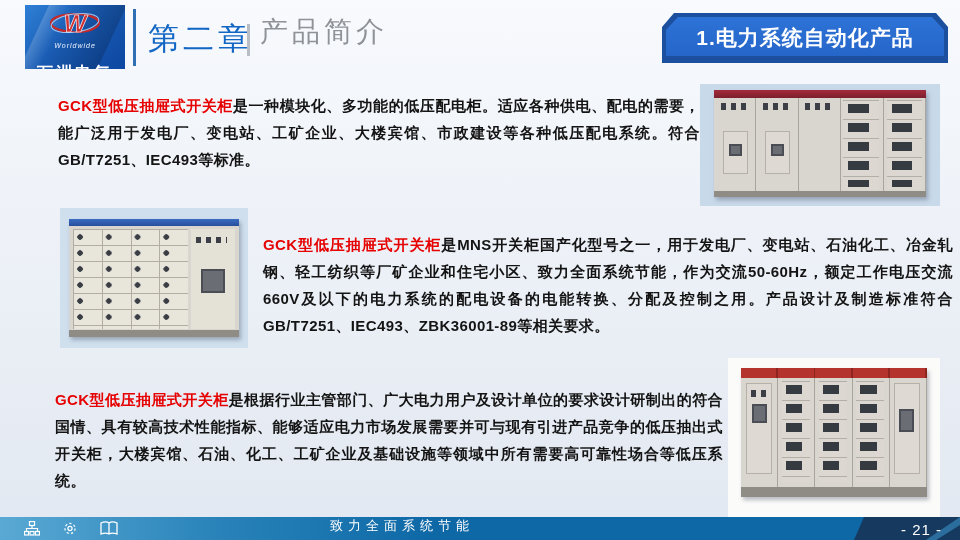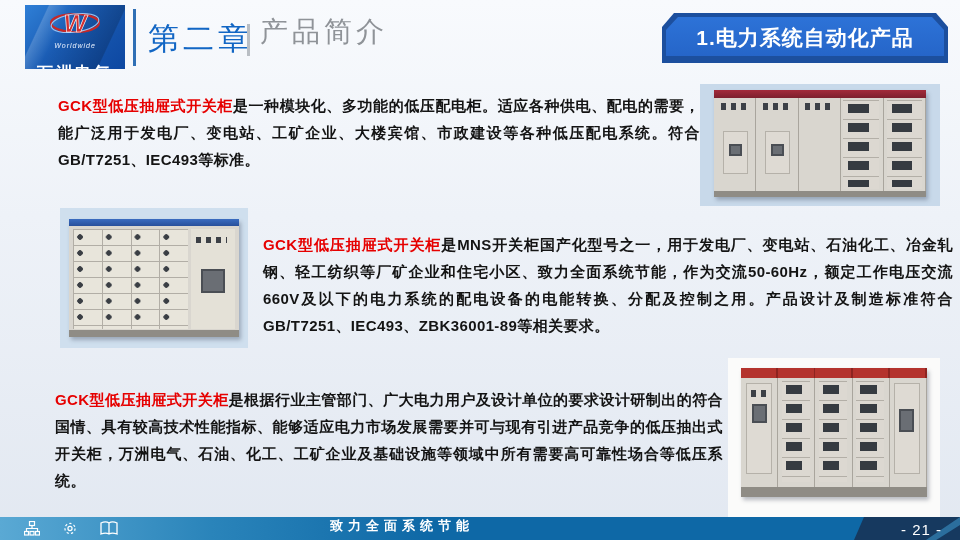--- a/index.html
+++ b/index.html
@@ -99,22 +99,22 @@
   .grid-units::before { content:""; position:absolute; inset:0;
     background-image:radial-gradient(circle at 7px 8px,#3a3e44 2.5px,transparent 3px);
     background-size:25% 16px; }
 
   
   .footer { position:absolute; left:0; bottom:0; width:100%; height:23px;
     background:linear-gradient(90deg,#5aa9d4 0%,#2a84ba 22%,#0e68a6 45%,#0e68a6 100%);
     display:flex; align-items:center; }
   .footer-icons { display:flex; gap:22px; margin-left:24px; }
   .footer-icons svg { display:block; }
-  .slogan { position:absolute; left:330px; top:0; height:100%; display:flex; align-items:flex-start; gap:26px;
-    color:#ffffff; font-size:13px; font-weight:bold; letter-spacing:5px; }
+  .slogan { position:absolute; left:330px; top:0; height:100%; display:flex; align-items:flex-end; gap:26px;
+    color:#ffffff; font-size:13px; font-weight:normal; letter-spacing:5px;flex-direction:column; }
   .page-block { position:absolute; right:0; top:0; width:106px; height:100%;
     background:#16395f; clip-path:polygon(10px 0,100% 0,100% 100%,0 100%); }
   .page-block::after { content:""; position:absolute; right:0; bottom:0; width:34px; height:100%;
     background:#2e74a4; clip-path:polygon(100% 0,100% 35%,30% 100%,0 100%); opacity:.9; }
   .page-number { position:absolute; right:18px; top:50%; transform:translateY(-50%);
     color:#fff; font-size:15px; font-weight:normal; letter-spacing:1px; z-index:2; }
 </style>
 </head>
 <body>
 
@@ -167,21 +167,21 @@
     <div class="door" style="left:72%; top:8%; width:26%; bottom:7%; border:none; background:#e4e1d7;">
       <div class="ctrl-strip" style="left:12%; top:8%; width:70%; height:6%;"></div>
       <div class="door-win" style="left:22%; top:40%; width:54%; height:24%;"></div>
     </div>
     <div class="plinth"></div>
   </div>
 </div>
 
 <p class="para para2"><span class="lead">GCK型低压抽屉式开关柜</span><span>是MNS开关柜国产化型号之一，用于发电厂、变电站、石油化工、冶金轧钢、轻工纺织等厂矿企业和住宅小区、致力全面系统节能，作为交流50-60Hz，额定工作电压交流660V及以下的电力系统的配电设备的电能转换、分配及控制之用。产品设计及制造标准符合GB/T7251、IEC493、ZBK36001-89等相关要求。</span></p>
 
-<p class="para para3"><span class="lead">GCK型低压抽屉式开关柜</span><span>是根据行业主管部门、广大电力用户及设计单位的要求设计研制出的符合国情、具有较高技术性能指标、能够适应电力市场发展需要并可与现有引进产品竞争的低压抽出式开关柜，万洲电气、石油、化工、工矿企业及基础设施等领域中所有需要高可靠性场合等低压系统。</span></p>
+<p class="para para3"><span class="lead">GCK型低压抽屉式开关柜</span><span>是根据行业主管部门、广大电力用户及设计单位的要求设计研制出的符合国情、具有较高技术性能指标、能够适应电力市场发展需要并可与现有引进产品竞争的低压抽出式开关柜，大楼宾馆、石油、化工、工矿企业及基础设施等领域中所有需要高可靠性场合等低压系统。</span></p>
 
 <div class="photo photo3">
   <div class="cab cab3">
     <div class="capsred"></div>
     <div class="cols" style="top:8%;"></div>
     <div class="door" style="left:3%; top:12%; width:14%; height:70%;">
       <div class="ctrl-strip" style="left:15%; top:6%; width:70%; height:8%;"></div>
       <div class="door-win" style="left:18%; top:22%; width:64%; height:22%;"></div>
     </div>
     <div class="drawers" style="left:22%; top:10%; width:15%; bottom:12%;"></div>

